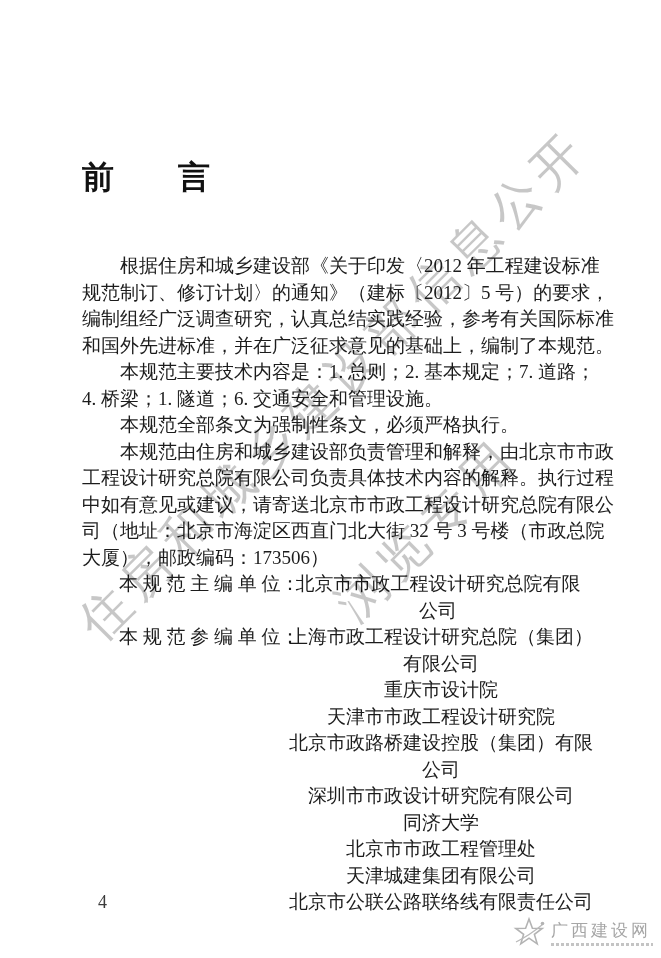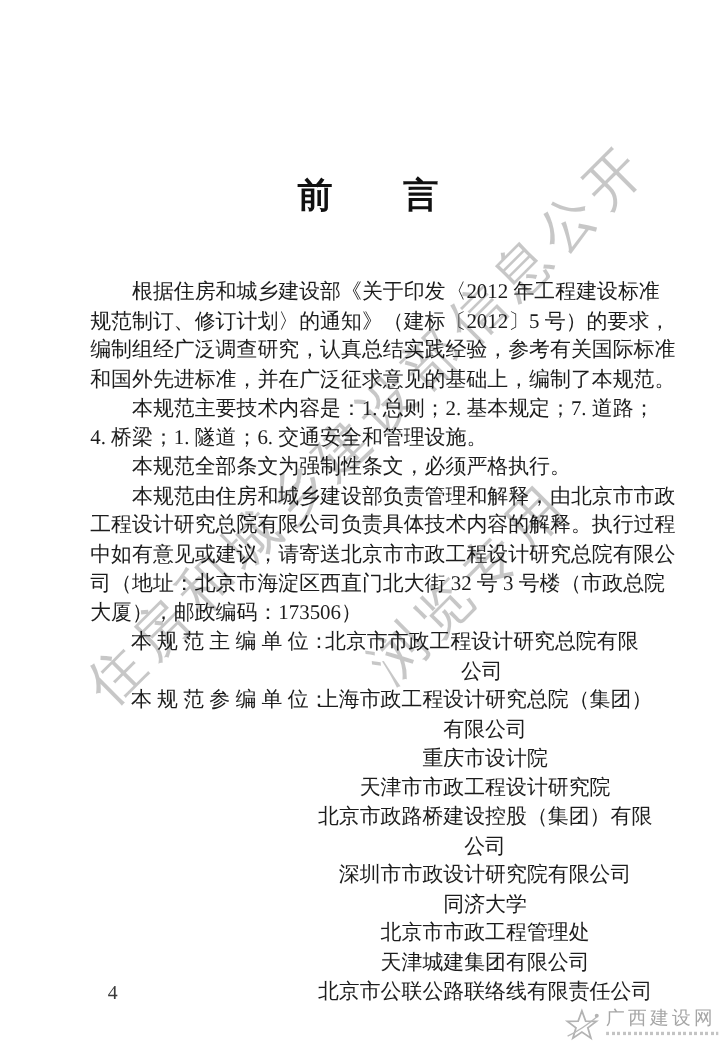--- a/index.html
+++ b/index.html
@@ -27,21 +27,20 @@
   .wm1 { left:88px; top:598px; }
   .wm2 { left:345px; top:578px; }
 
   
   .content { position:absolute; left:82px; top:0; width:505px; z-index:2; }
   .title {
     margin:158px 0 0 0;
     font-size:32px;
     line-height:38px;
     font-weight:bold;
-    text-align:center;
     color:#111;
   }
   .body { margin-top:57px; font-size:19px; }
   .line { height:26.5px; line-height:26.5px; white-space:nowrap; }
   .line.first { padding-left:38px; }
 
   .section { display:flex; align-items:flex-start; }
   .sec-label {
     width:207px; flex:0 0 207px;
     padding-left:37px; box-sizing:border-box;
@@ -51,21 +50,21 @@
 
   
   .page-number {
     position:absolute; left:98px; top:891px;
     font-size:18px; line-height:22px; color:#3a3a3a; z-index:2;
   }
 
   
   .logo {
     position:absolute; right:8px; bottom:8px;
-    display:flex; gap:5px; z-index:2;
+    display:flex; align-items:center; gap:5px; z-index:2;
   }
   .logo svg { display:block; }
   .logo-text {
     font-size:17px; letter-spacing:3px;
     color:#a6a6a6; line-height:20px; white-space:nowrap;
   }
   .logo-tagline {
     margin-top:2px; height:3px; width:102px;
     background:repeating-linear-gradient(90deg,#c4c4c4 0 3px,rgba(0,0,0,0) 3px 5px);
   }

